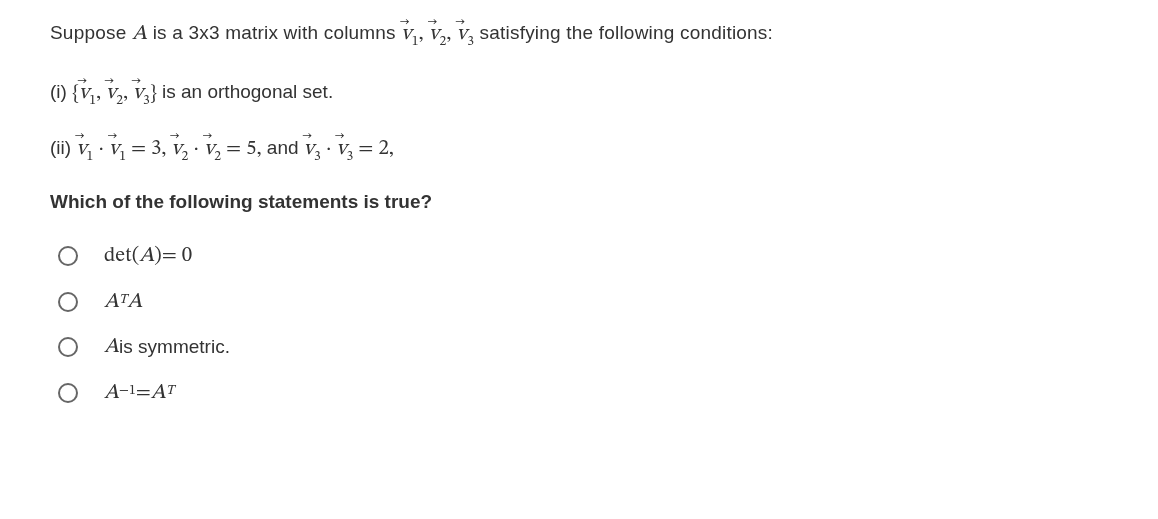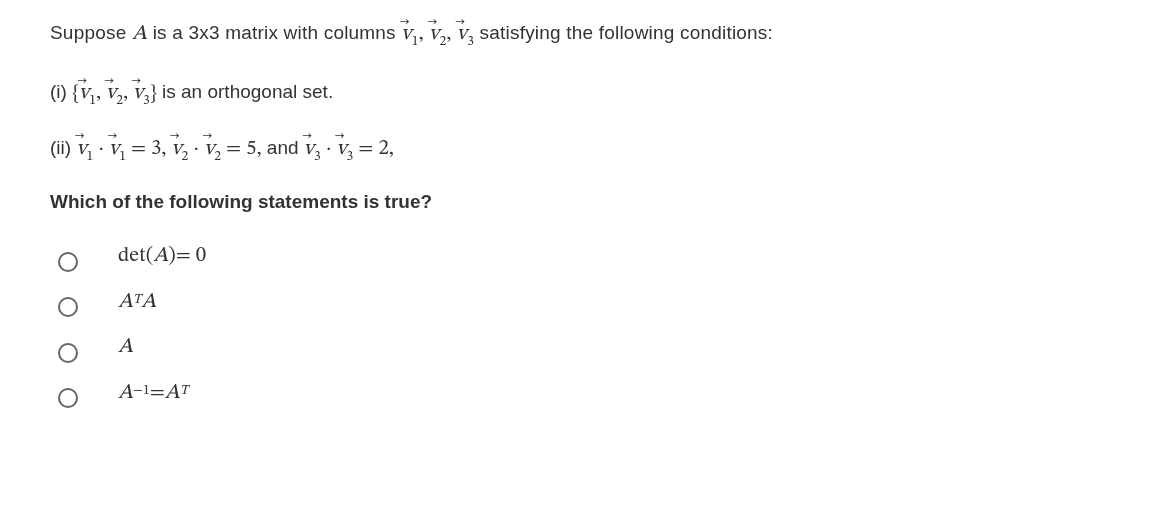--- a/index.html
+++ b/index.html
@@ -29,22 +29,22 @@
       font-weight: bold;
     }
     .options {
       display: flex;
       flex-direction: column;
       gap: 14px;
       padding-left: 8px;
     }
     .option-row {
       display: flex;
-      align-items: flex-end;
-      gap: 40px;
+      align-items: center;
+      gap: 26px;
     }
     .radio {
       width: 20px;
       height: 20px;
       border: 2px solid #666;
       border-radius: 50%;
       flex-shrink: 0;
     }
     .option-label {
       display: flex;
@@ -121,20 +121,21 @@
       <span class="math-italic">A</span>
         <span class="math-italic sup">T</span>
         <span class="math-italic">A</span>
     </div>
   </div>
 
   <div class="option-row">
     <div class="radio"></div>
     <div class="option-label">
       <span class="math-italic">A</span>
+        <span> is symmetric.</span>
     </div>
   </div>
 
   <div class="option-row">
     <div class="radio"></div>
     <div class="option-label">
       <span class="math-italic">A</span>
         <span class="math sup">−1</span>
         <span class="math"> = </span>
         <span class="math-italic">A</span>

